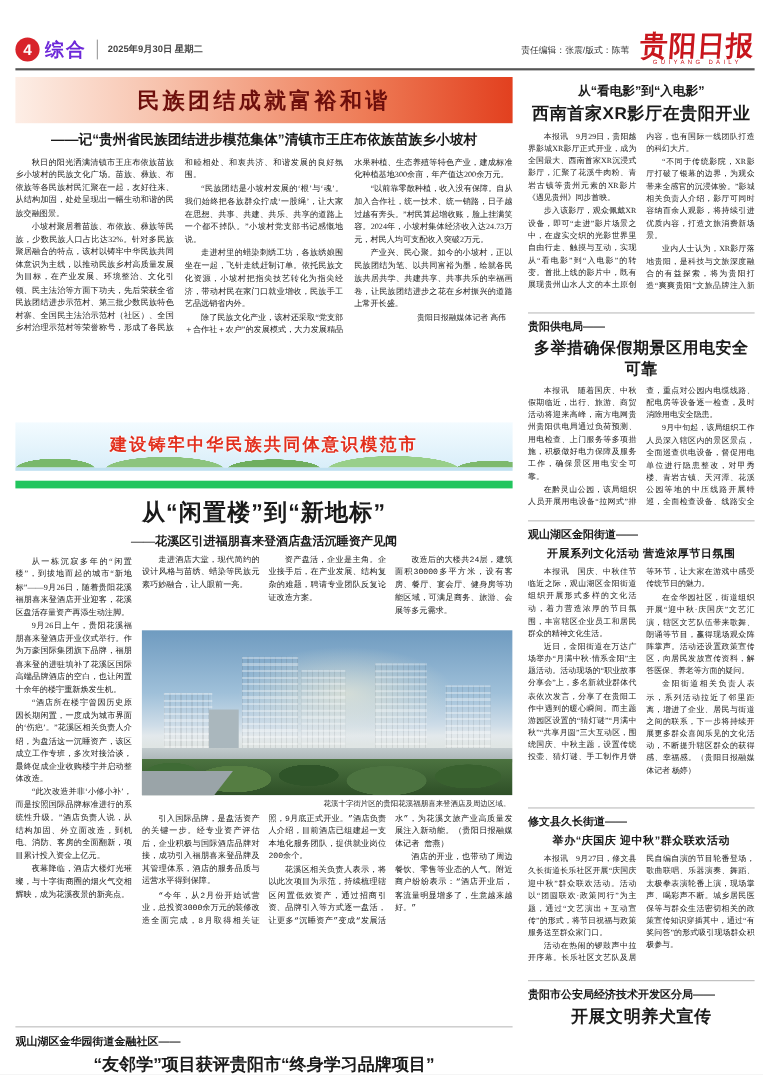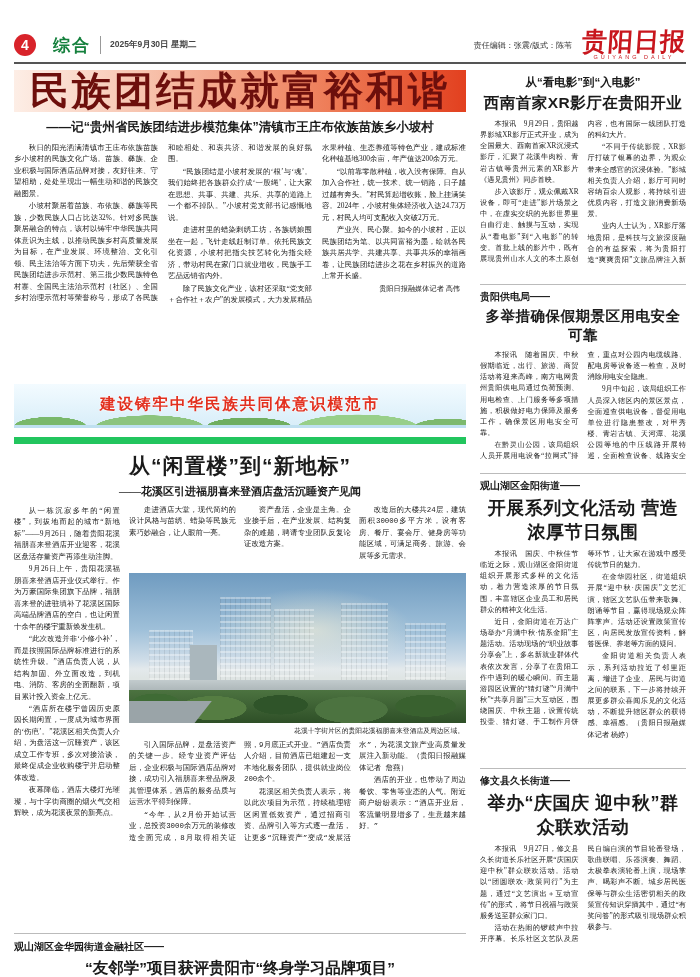--- a/index.html
+++ b/index.html
@@ -13,21 +13,21 @@
   .hdr {
     position:absolute; top:28px; left:14px; right:14px; height:36px;
     display:flex; align-items:center; border-bottom:2px solid #555;
     font-family:"Liberation Sans","DejaVu Sans",sans-serif;
   }
   .badge {
     width:22px; height:22px; border-radius:50%; background:#d8232a;
     color:#fff; font-weight:bold; font-size:14px;
     display:flex; align-items:center; justify-content:center;
   }
-  .section { color:#15803d; font-weight:bold; font-size:17px; margin-left:17px; letter-spacing:2px; }
+  .section { color:#6d28d9; font-weight:bold; font-size:17px; margin-left:5px; letter-spacing:2px; }
   .hdr-div { width:1px; height:18px; background:#999; margin:0 9px; }
   .date { font-size:8.5px; color:#444; font-weight:bold; }
   .hdr-right { margin-left:auto; display:flex; align-items:center; gap:10px; }
   .editor { font-size:8px; color:#333; }
   .masthead { text-align:center; line-height:1; }
   .masthead .cn {
     color:#c8161d; font-weight:bold; font-size:25px; letter-spacing:1px;
     font-family:"DejaVu Serif","Liberation Serif",serif; transform:skewX(-4deg); display:inline-block;
   }
   .masthead .en { font-size:5.5px; color:#c8161d; letter-spacing:3px; margin-top:1px; }
@@ -38,21 +38,21 @@
   }
   .col-left { width:452px; display:flex; flex-direction:column; }
   .col-right { flex:1; display:flex; flex-direction:column; }
   
   .main-title-band {
     height:42px; display:flex; align-items:center; justify-content:center;
     background:linear-gradient(90deg,#fdeee6 0%,#f7c1ab 30%,#ee7c57 70%,#e2401f 100%);
   }
   .main-title-band h1 {
     font-family:"Liberation Sans","DejaVu Sans",sans-serif;
-    font-size:39px; font-weight:900; letter-spacing:3px; color:#6d0f0c;
+    font-size:20px; font-weight:900; letter-spacing:3px; color:#6d0f0c;
   }
   .main-sub {
     text-align:center; font-weight:bold; font-size:12.5px; margin:7px 0 6px;
     font-family:"Liberation Sans","DejaVu Sans",sans-serif;
   }
   .body-cols { column-gap:10px; font-size:7.4px; line-height:1.55; text-align:justify; overflow:hidden; }
   .body-cols p { text-indent:2em; margin-bottom:1px; }
   .cols3 { column-count:3; }
   .cols4 { column-count:4; }
   .main-body { height:236px; }
@@ -128,21 +128,21 @@
   .bottom-art h3 { text-align:center; font-size:15.5px; font-weight:900; margin:4px 0 5px;
                    font-family:"Liberation Sans","DejaVu Sans",sans-serif; }
   .bottom-body { flex:1; overflow:hidden; font-size:7.4px; line-height:1.55; text-align:justify; }
   
   .r-art { padding:5px 0 7px; border-bottom:1px solid #bbb; }
   .r-art:last-child { border-bottom:none; flex:1; overflow:hidden; display:flex; flex-direction:column; }
   .r-kicker-c { text-align:center; font-weight:bold; font-size:11.5px;
                 font-family:"Liberation Sans","DejaVu Sans",sans-serif; }
   .r-art h3 { text-align:center; font-weight:900; margin:3px 0 5px; letter-spacing:.5px;
               font-family:"Liberation Sans","DejaVu Sans",sans-serif; }
-  .h-xl { font-size:15.5px; } .h-l { font-size:14.5px; } .h-m { font-size:18px; }
+  .h-xl { font-size:15.5px; } .h-l { font-size:14.5px; } .h-m { font-size:10px; }
   .r-body { column-count:2; column-gap:9px; font-size:7.2px; line-height:1.55;
             text-align:justify; overflow:hidden; }
   .r-body p { text-indent:2em; margin-bottom:1px; }
   .rb1 { height:158px; } .rb2 { height:116px; } .rb3 { height:212px; } .rb4 { height:108px; }
   .rb5 { flex:1; }
 </style>
 </head>
 <body>
 
 <div class="page">
@@ -165,21 +165,21 @@
 
     <div class="col-left">
 
       <div>
         <div class="main-title-band">
           <h1>民族团结成就富裕和谐</h1>
         </div>
         <div class="main-sub">——记“贵州省民族团结进步模范集体”清镇市王庄布依族苗族乡小坡村</div>
         <div class="body-cols cols3 main-body">
           <div>
-              <p>秋日的阳光洒满清镇市王庄布依族苗族乡小坡村的民族文化广场。苗族、彝族、企业积极与国际酒店品牌对接，友好往来、守望相助，处处呈现出一幅生动和谐的民族交融图景。</p>
+              <p>秋日的阳光洒满清镇市王庄布依族苗族乡小坡村的民族文化广场。苗族、彝族、布依族等各民族村民汇聚在一起，友好往来、从结构加固，处处呈现出一幅生动和谐的民族交融图景。</p>
               <p>小坡村聚居着苗族、布依族、彝族等民族，少数民族人口占比达32%。针对多民族聚居融合的特点，该村以铸牢中华民族共同体意识为主线，以推动民族乡村高质量发展为目标，在产业发展、环境整治、文化引领、民主法治等方面下功夫，先后荣获全省民族团结进步示范村、第三批少数民族特色村寨、全国民主法治示范村（社区）、全国乡村治理示范村等荣誉称号，形成了各民族和睦相处、和衷共济、和谐发展的良好氛围。</p>
               <p>“民族团结是小坡村发展的‘根’与‘魂’。我们始终把各族群众拧成‘一股绳’，让大家在思想、共事、共建、共乐、共享的道路上一个都不掉队。”小坡村党支部书记感慨地说。</p>
               <p>走进村里的蜡染刺绣工坊，各族绣娘围坐在一起，飞针走线赶制订单。依托民族文化资源，小坡村把指尖技艺转化为指尖经济，带动村民在家门口就业增收，民族手工艺品远销省内外。</p>
               <p>除了民族文化产业，该村还采取“党支部＋合作社＋农户”的发展模式，大力发展精品水果种植、生态养殖等特色产业，建成标准化种植基地300余亩，年产值达200余万元。</p>
               <p>“以前靠零散种植，收入没有保障。自从加入合作社，统一技术、统一销路，日子越过越有奔头。”村民算起增收账，脸上挂满笑容。2024年，小坡村集体经济收入达24.73万元，村民人均可支配收入突破2万元。</p>
               <p>产业兴、民心聚。如今的小坡村，正以民族团结为笔、以共同富裕为墨，绘就各民族共居共学、共建共享、共事共乐的幸福画卷，让民族团结进步之花在乡村振兴的道路上常开长盛。</p>
             </div>
           <div class="byline">贵阳日报融媒体记者 高伟</div>
         </div>
         <div class="slogan">
@@ -187,22 +187,22 @@
         </div>
       </div>
 
       <div class="feature">
         <h2>从“闲置楼”到“新地标”</h2>
         <div class="fsub">——花溪区引进福朋喜来登酒店盘活沉睡资产见闻</div>
         <div class="f-flex">
           <div class="f-left">
               <p>从一栋沉寂多年的“闲置楼”，到拔地而起的城市“新地标”——9月26日，随着贵阳花溪福朋喜来登酒店开业迎客，花溪区盘活存量资产再添生动注脚。</p>
               <p>9月26日上午，贵阳花溪福朋喜来登酒店开业仪式举行。作为万豪国际集团旗下品牌，福朋喜来登的进驻填补了花溪区国际高端品牌酒店的空白，也让闲置十余年的楼宇重新焕发生机。</p>
+              <p>“酒店所在楼宇曾因历史原因长期闲置，一度成为城市界面的‘伤疤’。”花溪区相关负责人介绍，为盘活这一沉睡资产，该区成立工作专班，多次对接洽谈，最终促成企业收购楼宇并启动整体改造。</p>
               <p>“此次改造并非‘小修小补’，而是按照国际品牌标准进行的系统性升级。”酒店负责人说，从结构加固、外立面改造，到机电、消防、客房的全面翻新，项目累计投入资金上亿元。</p>
-              <p>“酒店所在楼宇曾因历史原因长期闲置，一度成为城市界面的‘伤疤’。”花溪区相关负责人介绍，为盘活这一沉睡资产，该区成立工作专班，多次对接洽谈，最终促成企业收购楼宇并启动整体改造。</p>
               <p>夜幕降临，酒店大楼灯光璀璨，与十字街商圈的烟火气交相辉映，成为花溪夜景的新亮点。</p>
             </div>
           <div class="f-right">
             <div class="f-top">
                 <p>走进酒店大堂，现代简约的设计风格与苗绣、蜡染等民族元素巧妙融合，让人眼前一亮。</p>
                 <p>资产盘活，企业是主角。企业接手后，在产业发展、结构复杂的难题，聘请专业团队反复论证改造方案。</p>
                 <p>改造后的大楼共24层，建筑面积30000多平方米，设有客房、餐厅、宴会厅、健身房等功能区域，可满足商务、旅游、会展等多元需求。</p>
               </div>
             <div class="photo">
               <div class="b b1 win"></div>
@@ -269,16 +269,21 @@
 
       <div class="r-art">
         <div class="kicker">修文县久长街道——</div>
         <h3 class="h-m">举办“庆国庆 迎中秋”群众联欢活动</h3>
         <div class="r-body rb4">
             <p>本报讯　9月27日，修文县久长街道长乐社区开展“庆国庆 迎中秋”群众联欢活动。活动以“团圆联欢·政策同行”为主题，通过“文艺演出＋互动宣传”的形式，将节日祝福与政策服务送至群众家门口。</p>
             <p>活动在热闹的锣鼓声中拉开序幕。长乐社区文艺队及居民自编自演的节目轮番登场，歌曲联唱、乐器演奏、舞蹈、太极拳表演轮番上演，现场掌声、喝彩声不断。城乡居民医保等与群众生活密切相关的政策宣传知识穿插其中，通过“有奖问答”的形式吸引现场群众积极参与。</p>
           </div>
       </div>
 
+      <div class="r-art">
+        <div class="kicker">贵阳市公安局经济技术开发区分局——</div>
+        <h3 class="h-xl">开展文明养犬宣传</h3>
+        <div class="r-body rb5"></div>
+      </div>
 
     </div>
   </div>
 </div>
 
 </body></html>

